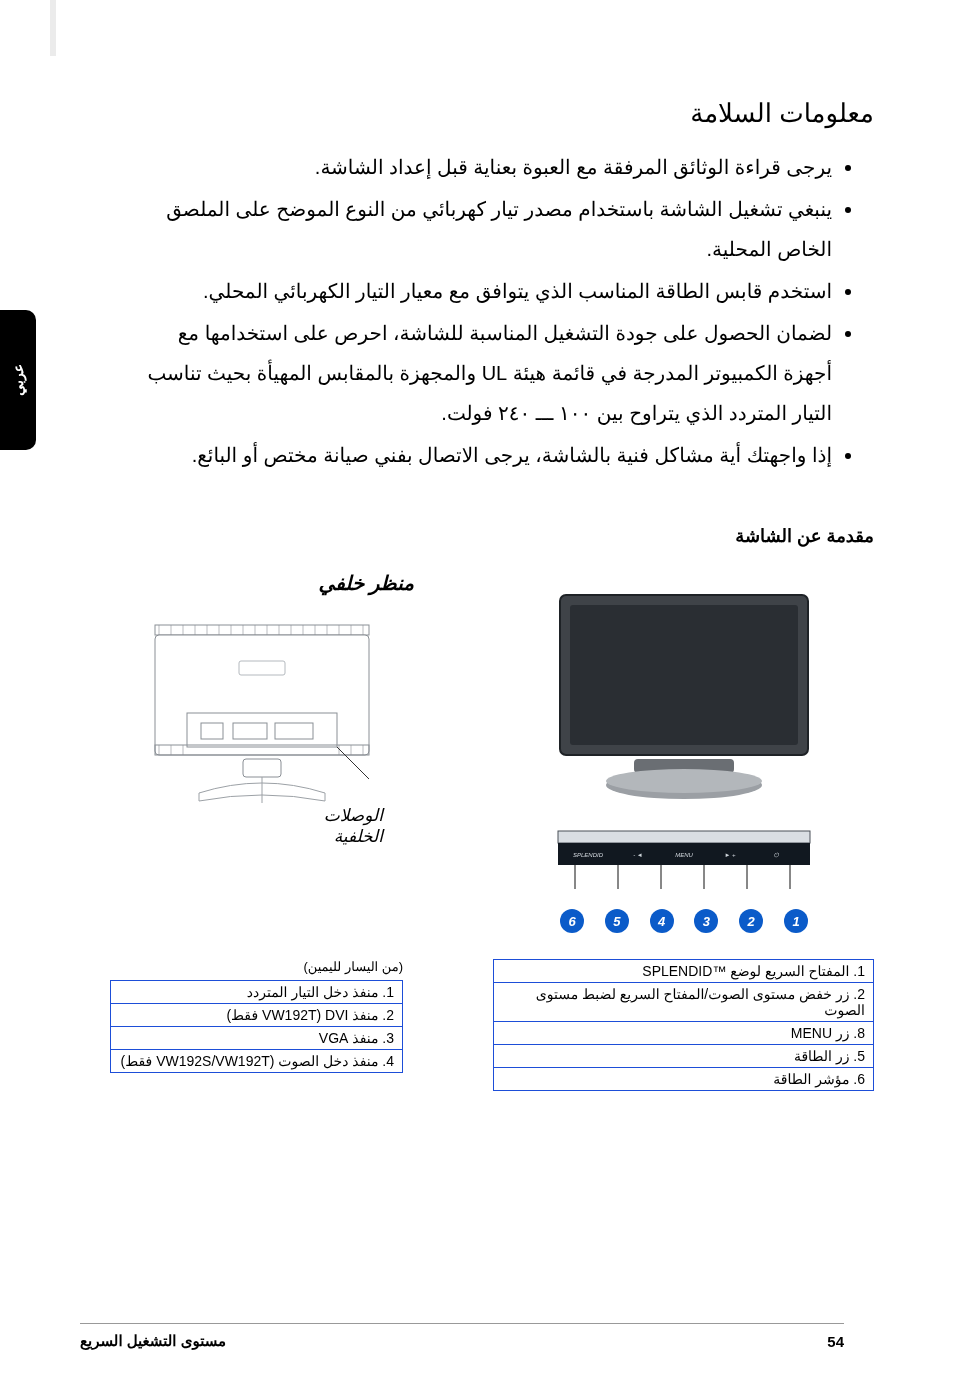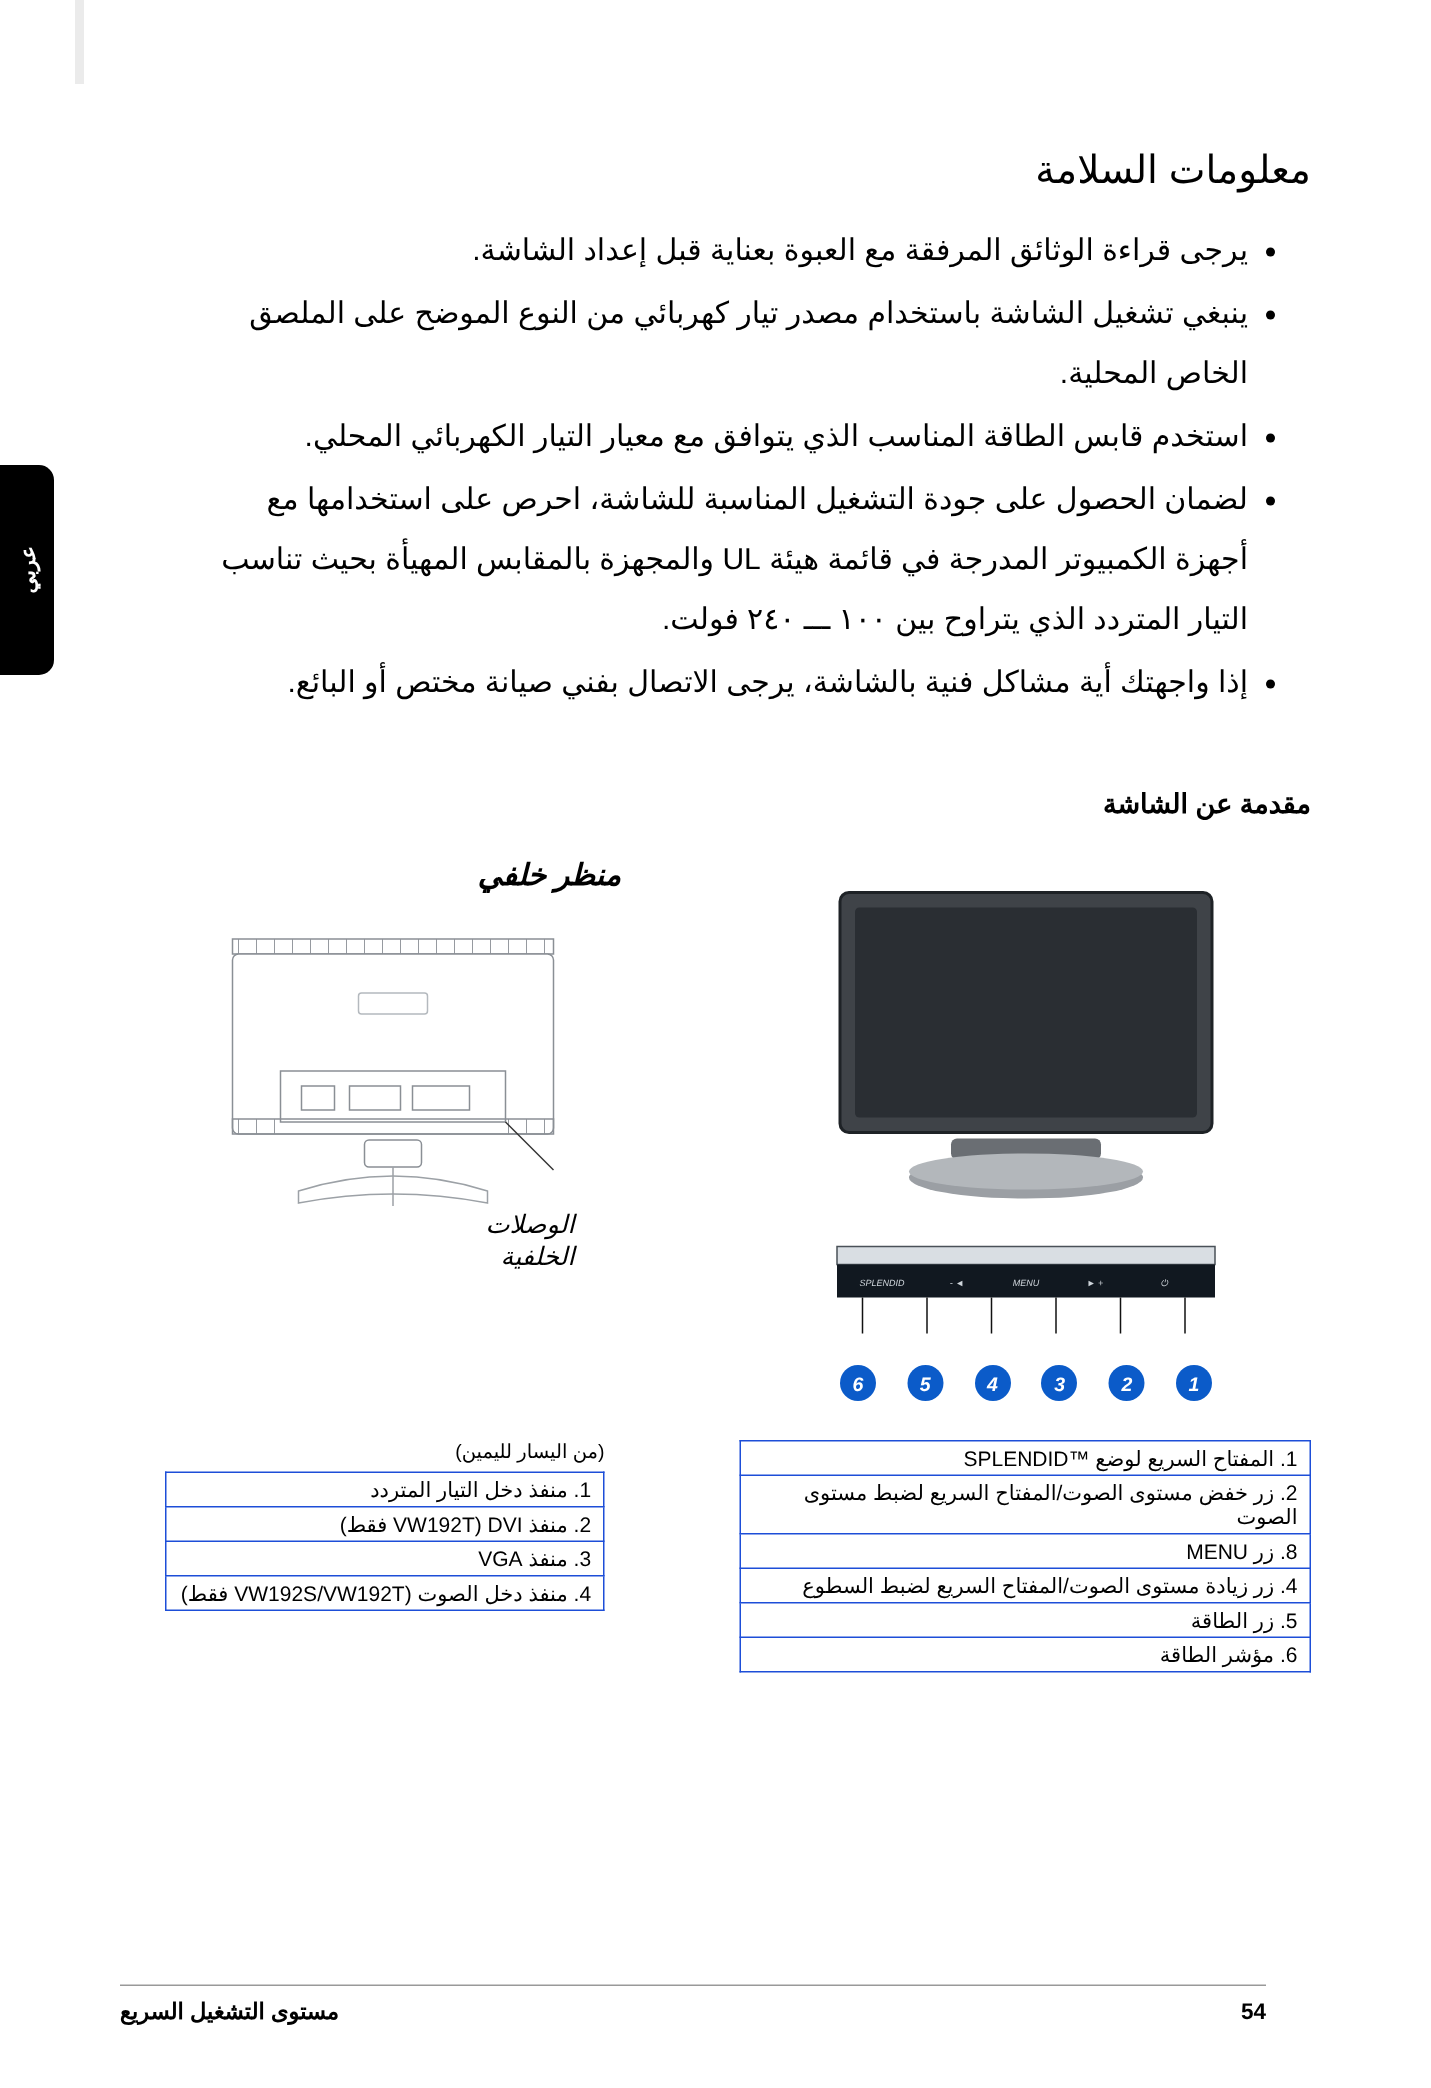--- a/index.html
+++ b/index.html
@@ -279,23 +279,20 @@
             <tr>
               <td>1. المفتاح السريع لوضع ™SPLENDID</td>
             </tr>
         <tr>
               <td>2. زر خفض مستوى الصوت/المفتاح السريع لضبط مستوى الصوت</td>
             </tr>
         <tr>
               <td>8. زر MENU</td>
             </tr>
         <tr>
-              <td>4. زر زيادة مستوى الصوت/المفتاح السريع لضبط السطوع</td>
-            </tr>
-        <tr>
               <td>5. زر الطاقة</td>
             </tr>
         <tr>
               <td>6. مؤشر الطاقة</td>
             </tr>
       </tbody>
         </table>
     </div>
     <div class="tbl-wrap rear">
       <div class="tbl-caption">(من اليسار لليمين)</div>

